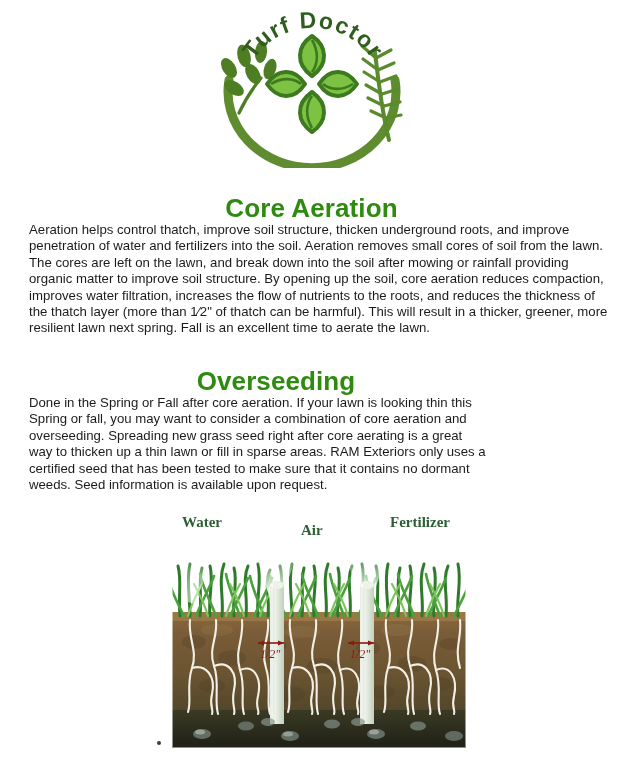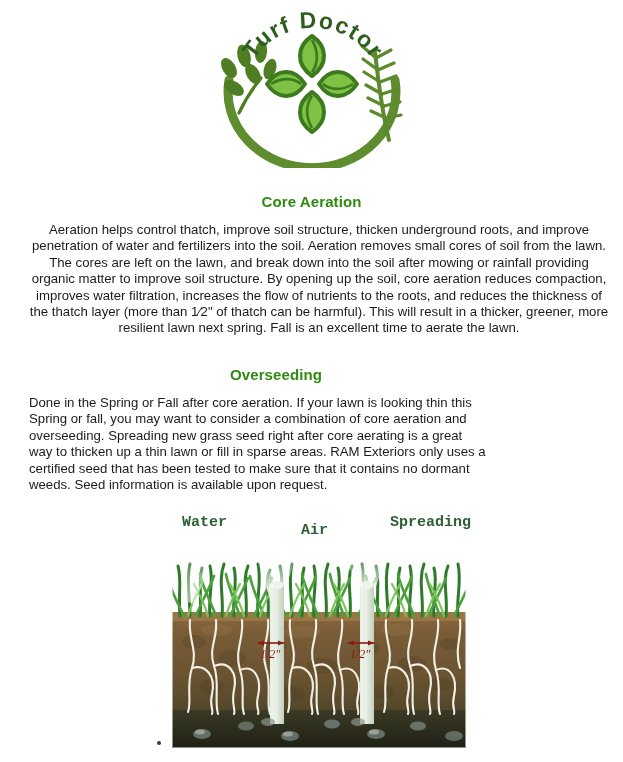--- a/index.html
+++ b/index.html
@@ -28,37 +28,37 @@
     left: 203px;
     top: 8px;
     width: 218px;
     height: 160px;
   }
   .logo svg { display: block; }
 
   
   .section-heading {
     text-align: center;
-    font-size: 15px;
+    font-size: 26px;
     font-weight: bold;
     color: #2f8a10;
     margin: 0;
     padding: 0;
     letter-spacing: 0.1px;
   }
   .body-text {
     font-size: 13.2px;
     line-height: 16.4px;
     color: #1b1b1b;
     margin: 0;
     padding: 0 14px 0 29px;
     text-align: left;
   }
   .heading-core { position: absolute; left: 0; top: 193px; width: 623px; }
-  .para-core    { position: absolute; left: 0; top: 222px; width: 623px; text-align: center; }
+  .para-core    { position: absolute; left: 0; top: 222px; width: 623px; }
   .heading-over { position: absolute; left: 0; top: 366px; width: 552px; }
   .para-over    { position: absolute; left: 0; top: 395px; width: 503px; }
 
   .frac { white-space: nowrap; }
 
   
   .illus {
     position: absolute;
     left: 172px;
     top: 506px;
@@ -70,21 +70,21 @@
     left: 0;
     top: 0;
     width: 294px;
     height: 34px;
   }
   .illus-label {
     position: absolute;
     font-size: 15px;
     font-weight: bold;
     color: #2d5f35;
-    font-family: Liberation Mono, monospace;
+    font-family: Liberation Serif, serif;
     white-space: nowrap;
   }
   .lbl-water { left: 10px;  top: 8px; }
   .lbl-air   { left: 129px; top: 16px; }
   .lbl-fert  { left: 218px; top: 8px; }
 
   .illus-art {
     position: absolute;
     left: 0;
     top: 48px;
@@ -180,21 +180,21 @@
 
 <h2 class="section-heading heading-over">Overseeding</h2>
 
 <p class="body-text para-over">Done in the Spring or Fall after core aeration. If your lawn is looking thin this Spring or fall, you may want to consider a combination of core aeration and overseeding. Spreading new grass seed right after core aerating is a great way to thicken up a thin lawn or fill in sparse areas. RAM Exteriors only uses a certified seed that has been tested to make sure that it contains no dormant weeds. Seed information is available upon request.</p>
 
 <div class="illus">
 
   <div class="illus-labels">
     <span class="illus-label lbl-water">Water</span>
     <span class="illus-label lbl-air">Air</span>
-    <span class="illus-label lbl-fert">Spreading</span>
+    <span class="illus-label lbl-fert">Fertilizer</span>
   </div>
 
   <div class="illus-art">
     <svg width="294" height="194" viewBox="0 0 294 194" xmlns="http://www.w3.org/2000/svg">
       <defs>
         <linearGradient id="soilGrad" x1="0" y1="0" x2="0" y2="1">
           <stop offset="0%" stop-color="#8a6a3e"></stop>
           <stop offset="18%" stop-color="#7a5c38"></stop>
           <stop offset="55%" stop-color="#6b5431"></stop>
           <stop offset="100%" stop-color="#4a4228"></stop>

